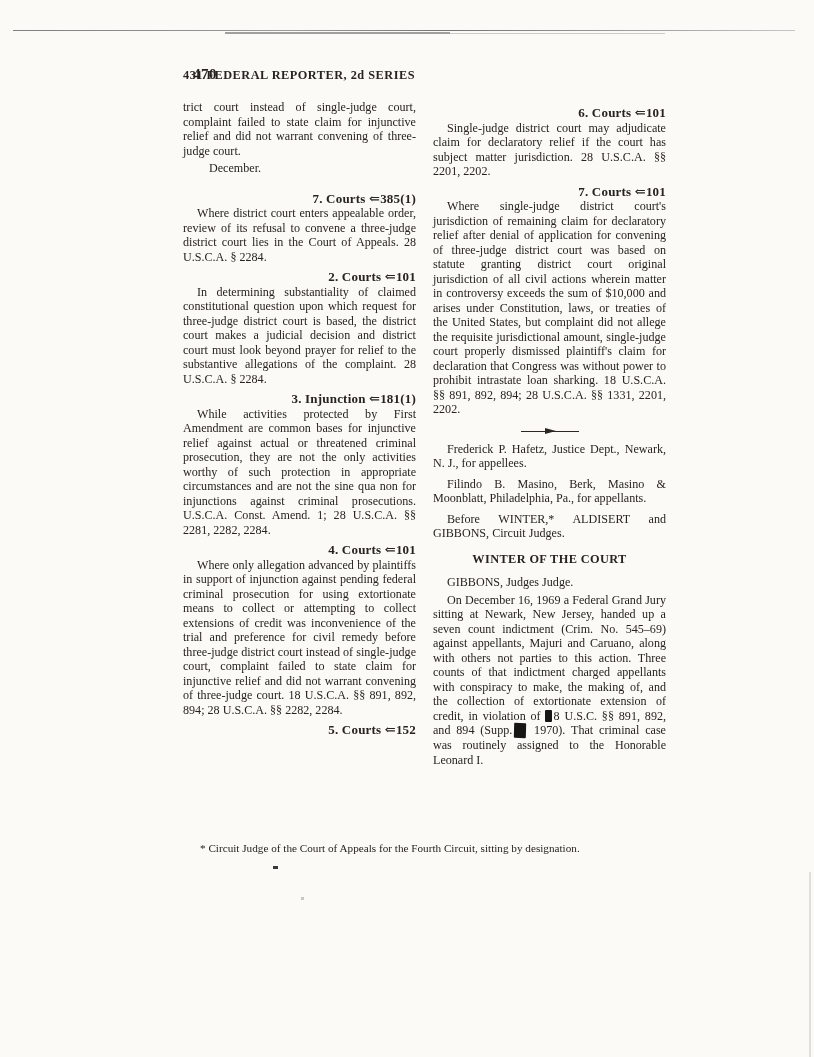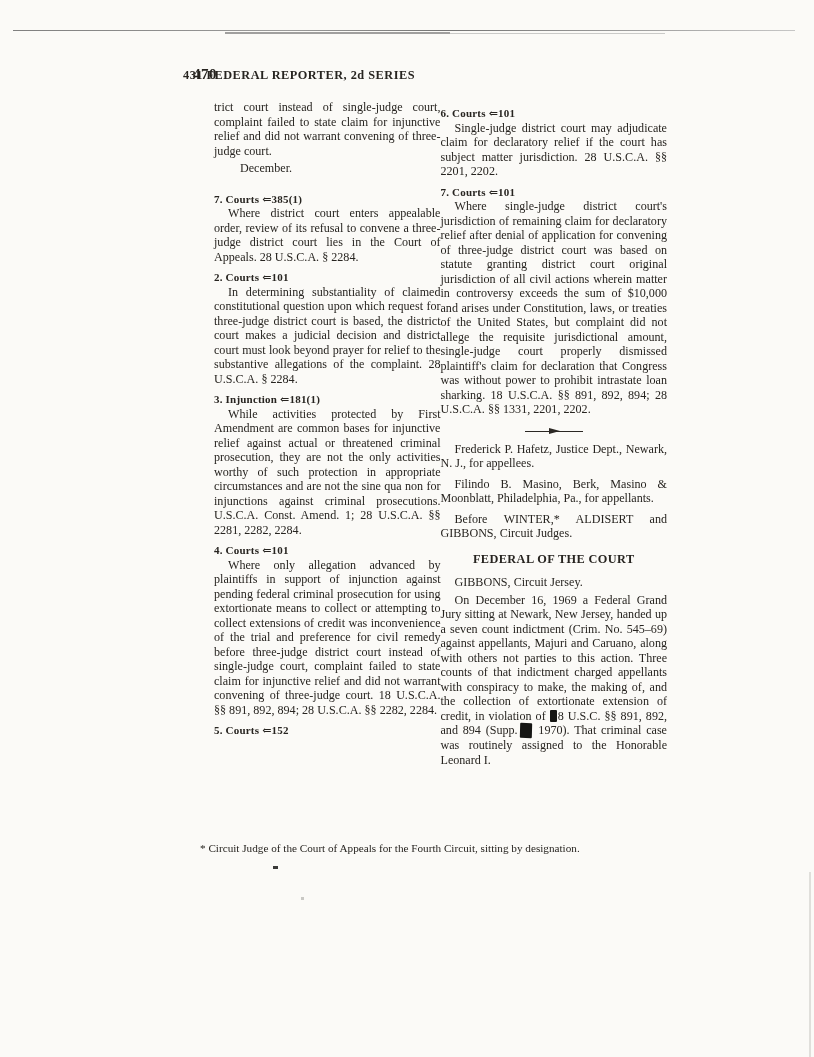--- a/index.html
+++ b/index.html
@@ -19,27 +19,27 @@
   .speck-1{position:absolute;top:866px;left:273px;width:5px;height:3px;background:#3a3a38;}
   .speck-2{position:absolute;top:897px;left:301px;width:3px;height:3px;background:#c9c8c4;}
 
   
   .content{position:absolute;left:183px;top:64px;width:484px;}
   .header{position:relative;height:36px;}
   .pagenum{position:absolute;left:10px;top:2px;font-weight:bold;font-size:15px;letter-spacing:.5px;}
   .running-head{position:absolute;left:0;right:0;top:4px;
     font-weight:bold;font-size:12.3px;letter-spacing:.5px;white-space:nowrap;}
 
-  .columns{display:flex;margin-left:31px;}
+  .columns{display:flex;gap:17px;}
   .col{width:233px;font-size:12.1px;line-height:14.5px;text-align:justify;}
   p{margin:0;}
   .carryover{text-indent:0;}
   .affirmed{text-indent:26px;margin-top:3px;margin-bottom:16px;}
   .headnote{margin-top:6px;}
-  .hn-title{font-weight:bold;font-size:11px;letter-spacing:.2px;text-align:left;}
+  .hn-title{font-weight:bold;font-size:13px;letter-spacing:.2px;text-align:right;}
   .hn-text{text-indent:14px;}
 
   .separator{position:relative;width:58px;height:9px;margin:10px auto 4px auto;}
   .sep-line{position:absolute;left:0;top:4px;width:58px;height:1px;background:#2b2723;}
   .sep-arrow{position:absolute;left:24px;top:1px;width:0;height:0;
     border-left:11px solid #2b2723;border-top:3.5px solid transparent;border-bottom:3.5px solid transparent;}
 
   .counsel{text-indent:14px;margin-top:6px;}
   .opinion-head{text-align:center;font-weight:bold;font-size:12.3px;letter-spacing:.4px;margin:11px 0 9px 0;text-indent:0;}
   .byline{text-indent:14px;margin-bottom:3px;}
@@ -113,22 +113,22 @@
 
       <div class="separator">
         <div class="sep-line"></div>
         <div class="sep-arrow"></div>
       </div>
 
       <p class="counsel">Frederick P. Hafetz, Justice Dept., Newark, N. J., for appellees.</p>
       <p class="counsel">Filindo B. Masino, Berk, Masino &amp; Moonblatt, Philadelphia, Pa., for appellants.</p>
       <p class="counsel">Before WINTER,* ALDISERT and GIBBONS, Circuit Judges.</p>
 
-      <p class="opinion-head">FEDERAL OF THE COURT</p>
-      <p class="byline">GIBBONS, Circuit Jersey.</p>
+      <p class="opinion-head">WINTER OF THE COURT</p>
+      <p class="byline">GIBBONS, Judges Judge.</p>
 
       <p class="opinion-para"><span>On December 16, 1969 a Federal Grand Jury sitting at Newark, New Jersey, handed up a seven count indictment (Crim. No. 545–69) against appellants, Majuri and Caruano, along with others not parties to this action.  Three counts of that indictment charged appellants with conspiracy to make, the making of, and the collection of extortionate extension of credit, in violation of </span><span class="ink-blot blot-1"></span><span>8 U.S.C. §§ 891, 892, and 894 (Supp.</span><span class="ink-blot blot-2"></span><span> 1970). That criminal case was routinely assigned to the Honorable Leonard I.</span></p>
     </div>
 
   </div>
 </div>
 
 <p class="footnote">* Circuit Judge of the Court of Appeals for the Fourth Circuit, sitting by designation.</p>
 
 </body></html>

